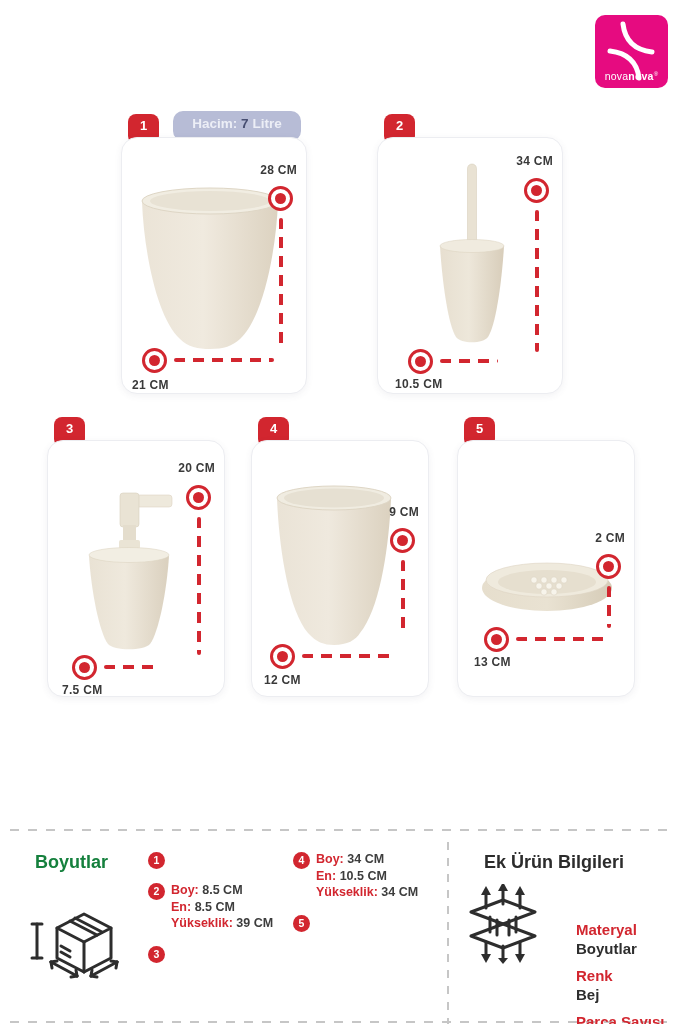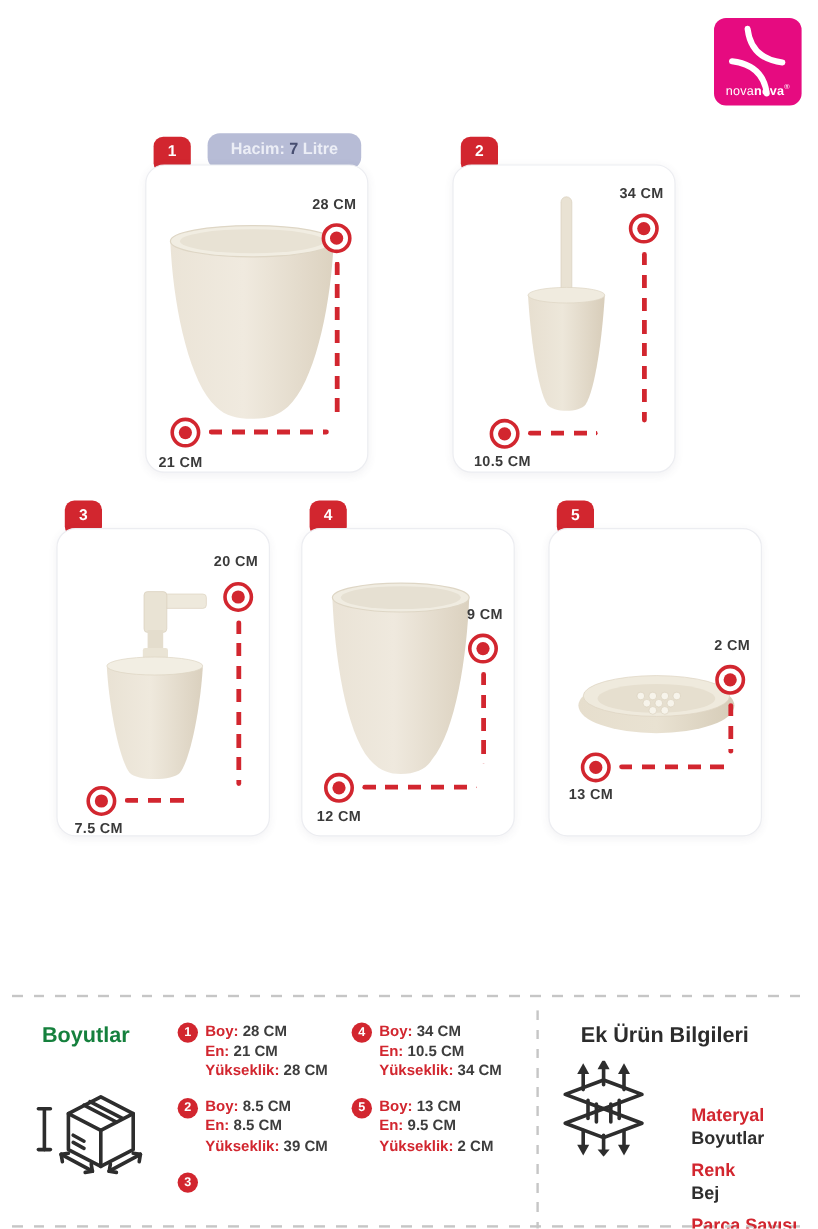--- a/index.html
+++ b/index.html
@@ -253,25 +253,20 @@
         <path d="M66,78 l6,1"></path>
         <path d="M66,78 l1,-6"></path>
         <path d="M92,64 l-6,-1"></path>
         <path d="M92,64 l-1,6"></path>
     </g>
   </svg>
 
   <div class="dim-col dim-col1">
     <div class="dim-item">
       <span class="dim-num">1</span>
-      <div class="dim-lines">
-        <div><span class="dim-label">Boy:</span> <span>28 CM</span></div>
-        <div><span class="dim-label">En:</span> <span>21 CM</span></div>
-        <div><span class="dim-label">Yükseklik:</span> <span>28 CM</span></div>
-      </div>
     </div>
     <div class="dim-item">
       <span class="dim-num">2</span>
       <div class="dim-lines">
         <div><span class="dim-label">Boy:</span> <span>8.5 CM</span></div>
         <div><span class="dim-label">En:</span> <span>8.5 CM</span></div>
         <div><span class="dim-label">Yükseklik:</span> <span>39 CM</span></div>
       </div>
     </div>
     <div class="dim-item">
@@ -283,25 +278,20 @@
     <div class="dim-item">
       <span class="dim-num">4</span>
       <div class="dim-lines">
         <div><span class="dim-label">Boy:</span> <span>34 CM</span></div>
         <div><span class="dim-label">En:</span> <span>10.5 CM</span></div>
         <div><span class="dim-label">Yükseklik:</span> <span>34 CM</span></div>
       </div>
     </div>
     <div class="dim-item">
       <span class="dim-num">5</span>
-      <div class="dim-lines">
-        <div><span class="dim-label">Boy:</span> <span>13 CM</span></div>
-        <div><span class="dim-label">En:</span> <span>9.5 CM</span></div>
-        <div><span class="dim-label">Yükseklik:</span> <span>2 CM</span></div>
-      </div>
     </div>
   </div>
 
   <div class="info-title">Ek Ürün Bilgileri</div>
 
   <svg class="material-icon" width="88" height="80" viewBox="0 0 88 80">
     <g fill="none" stroke="#2d2d2d" stroke-width="3" stroke-linecap="round" stroke-linejoin="round">
       <path d="M44,16 L76,28 L44,40 L12,28 Z"></path>
       <path d="M44,40 L76,52 L44,64 L12,52 Z"></path>
       <path d="M31,33 V48"></path>

